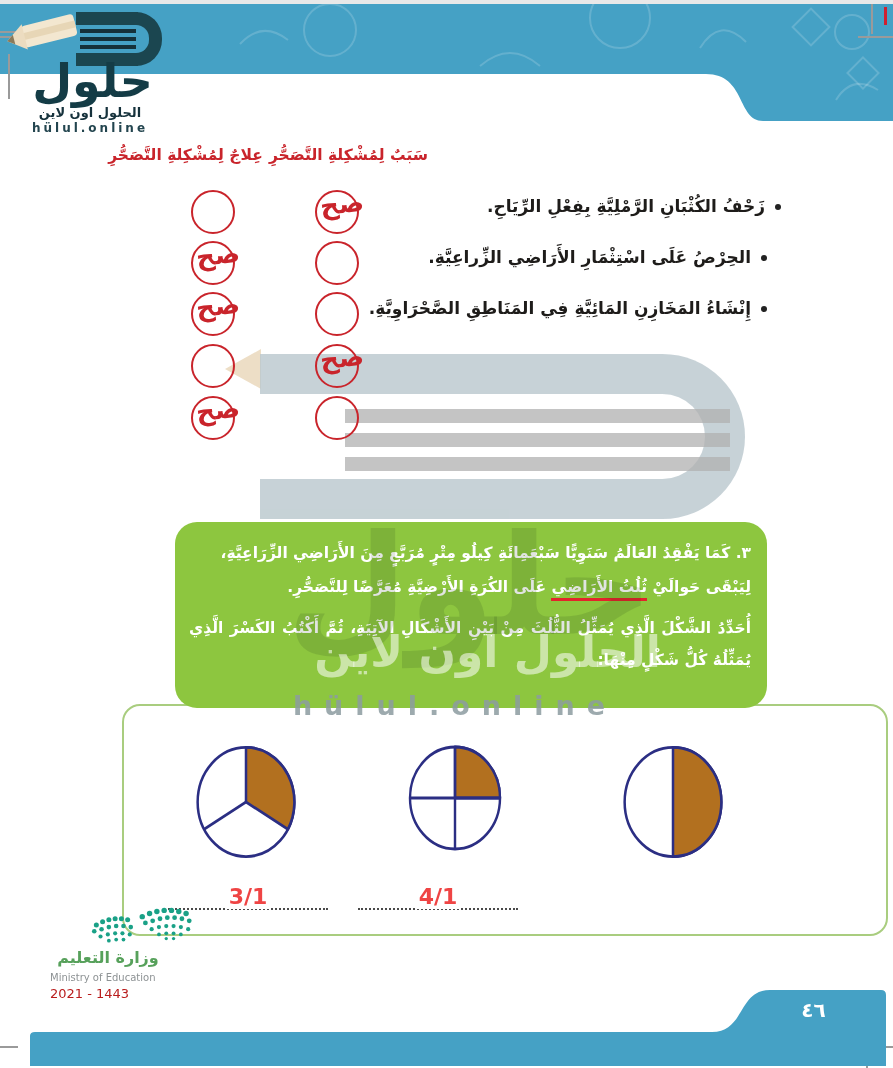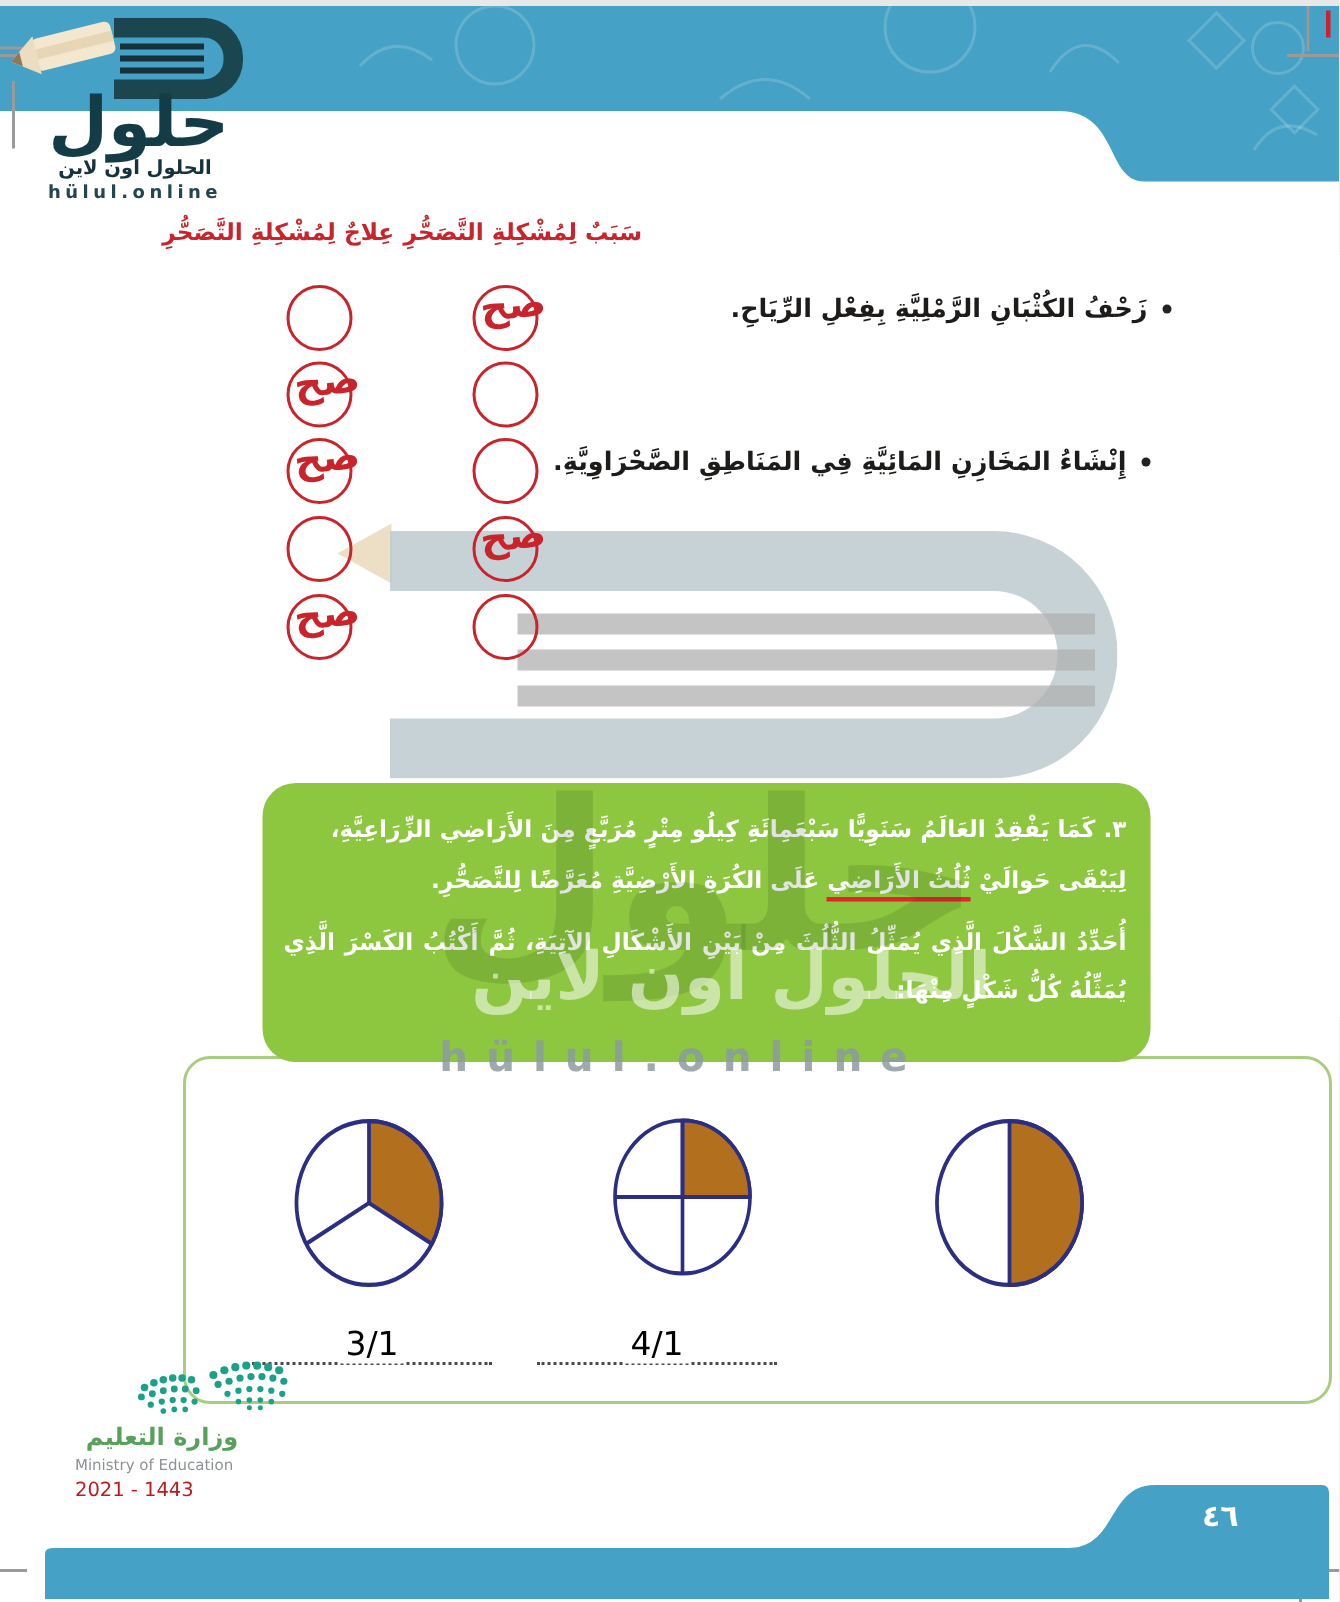--- a/index.html
+++ b/index.html
@@ -30,21 +30,21 @@
   .qtask{font-size:15.5px;font-weight:bold;line-height:32px;text-align:justify;margin-top:8px;}
   .underl{border-bottom:3px solid #e2242b;padding-bottom:2px;}
   
   .wm-big{font-weight:bold;color:rgba(20,50,20,0.13);font-size:140px;text-align:center;direction:rtl;z-index:4;line-height:1;pointer-events:none;}
   .wm-white{font-weight:bold;color:rgba(255,255,255,0.55);font-size:44px;text-align:center;direction:rtl;z-index:4;pointer-events:none;white-space:nowrap;}
   .wm-gray{font-weight:bold;color:rgba(140,155,160,0.85);font-size:27px;letter-spacing:12px;text-align:center;z-index:4;pointer-events:none;white-space:nowrap;}
   
   .frame{border:2.5px solid #a9cd7f;border-radius:18px;background:#ffffff;z-index:2;box-sizing:border-box;}
   .frac{height:30px;text-align:center;z-index:5;}
   .frac .dots{position:absolute;left:0;right:0;bottom:4px;border-bottom:2.5px dotted #4a4a4a;}
-  .frac .lab{position:relative;display:inline-block;background:#fff;padding:0 4px;font-size:22px;font-weight:normal;color:#000000;z-index:6;}
+  .frac .lab{position:relative;display:inline-block;background:#fff;padding:0 4px;font-size:22px;font-weight:bold;color:#ef4444;z-index:6;}
   
   .moe-ar{font-size:16px;font-weight:bold;color:#57a15b;text-align:center;direction:rtl;}
   .moe-en{font-size:10px;color:#8d9294;}
   .moe-yr{font-size:13px;color:#b91c1c;}
   .pagenum{width:55px;text-align:center;color:#ffffff;font-weight:bold;font-size:20px;z-index:7;}
   svg{display:block;}
 </style>
 </head>
 <body>
 
@@ -99,20 +99,23 @@
   <div class="abs colhead" style="left:266px;top:142px">سَبَبٌ لِمُشْكِلةِ التَّصَحُّرِ</div>
   <div class="abs colhead" style="left:103px;top:142px">عِلاجٌ لِمُشْكِلةِ التَّصَحُّرِ</div>
 
   <div class="abs item-text" style="right:112px;top:192px">
     <span class="bullet"></span><span>زَحْفُ الكُثْبَانِ الرَّمْلِيَّةِ بِفِعْلِ الرِّيَاحِ.</span>
   </div>
   <div class="abs slot" style="left:315px;top:186px"></div>
   <div class="abs mark" style="left:313px;top:182px">صح</div>
   <div class="abs slot" style="left:191px;top:186px"></div>
 
+  <div class="abs item-text" style="right:126px;top:243px">
+    <span class="bullet"></span><span>الحِرْصُ عَلَى اسْتِثْمَارِ الأَرَاضِي الزِّراعِيَّةِ.</span>
+  </div>
   <div class="abs slot" style="left:315px;top:237px"></div>
   <div class="abs slot" style="left:191px;top:237px"></div>
   <div class="abs mark" style="left:189px;top:233px">صح</div>
 
   <div class="abs item-text" style="right:126px;top:294px">
     <span class="bullet"></span><span>إِنْشَاءُ المَخَازِنِ المَائِيَّةِ فِي المَنَاطِقِ الصَّحْرَاوِيَّةِ.</span>
   </div>
   <div class="abs slot" style="left:315px;top:288px"></div>
   <div class="abs slot" style="left:191px;top:288px"></div>
   <div class="abs mark" style="left:189px;top:284px">صح</div>

